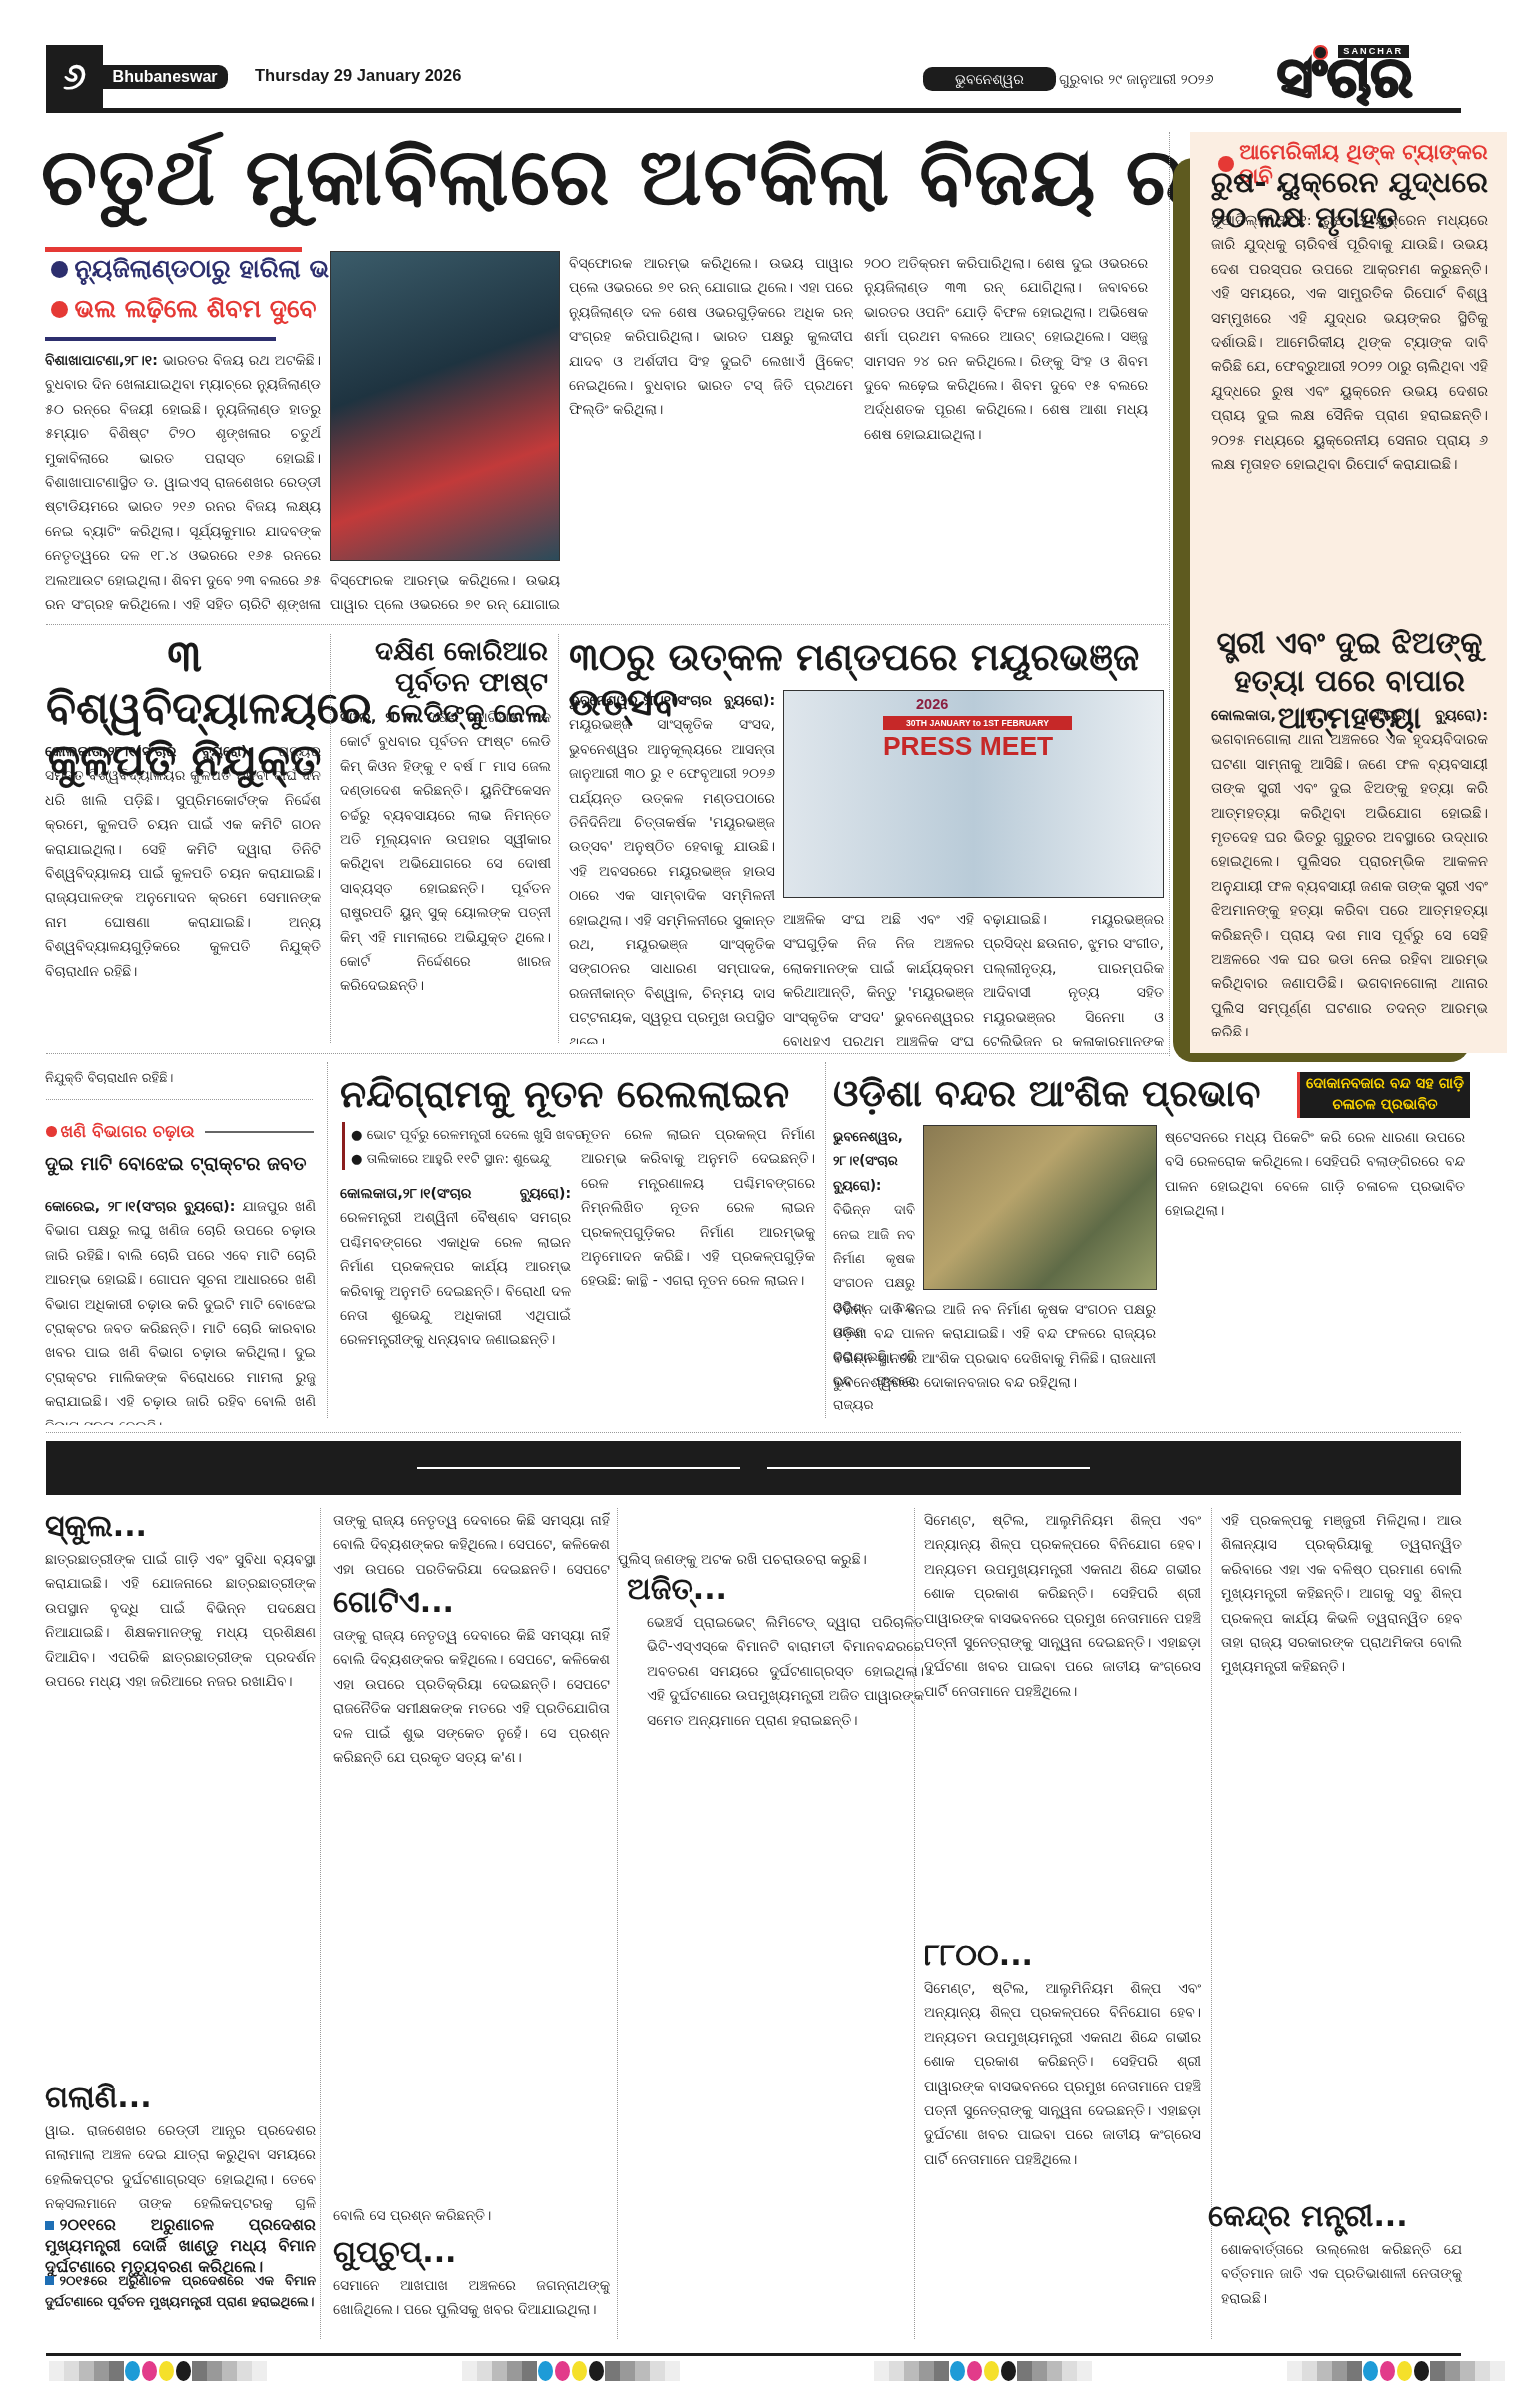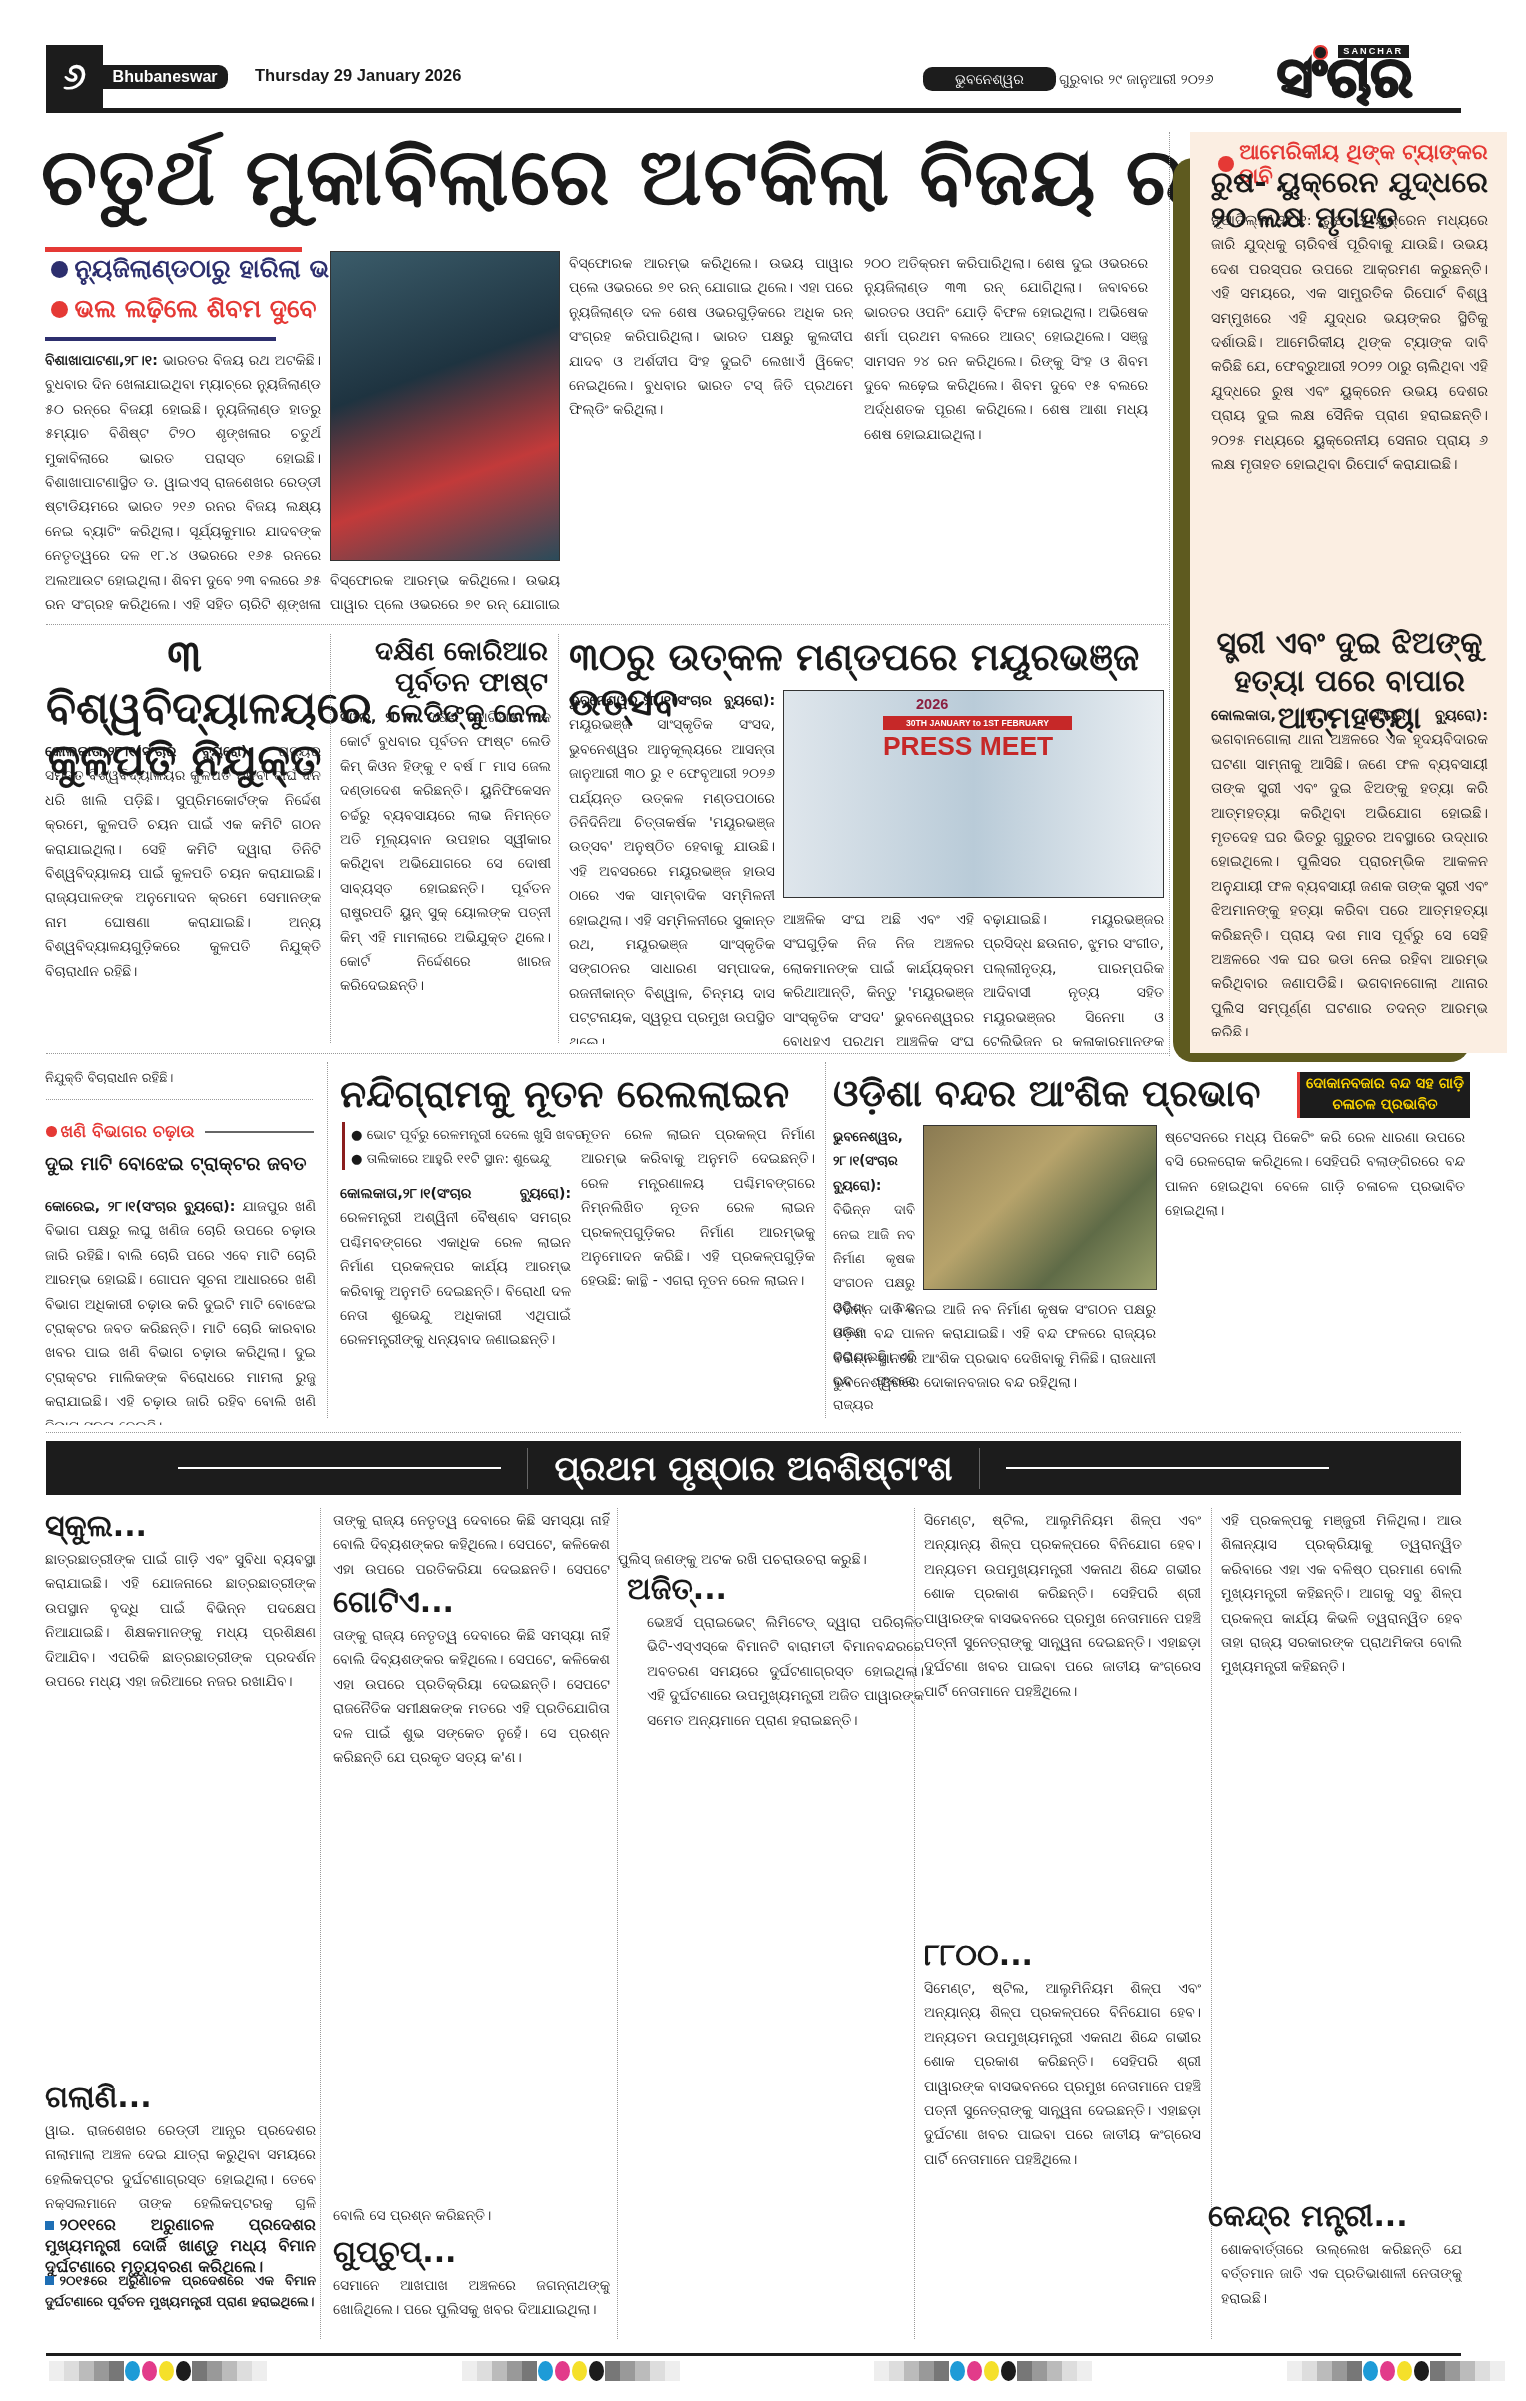--- a/index.html
+++ b/index.html
@@ -169,21 +169,20 @@
   <span class="dateline">ଭୁବନେଶ୍ୱର, ୨୮।୧(ସଂଚାର ବ୍ୟୁରୋ):</span>
   <span>ବିଭିନ୍ନ ଦାବି ନେଇ ଆଜି ନବ ନିର୍ମାଣ କୃଷକ ସଂଗଠନ ପକ୍ଷରୁ ଓଡ଼ିଶା ବନ୍ଦ ପାଳନ କରାଯାଇଛି। ଏହି ବନ୍ଦ ଫଳରେ ରାଜ୍ୟର ବିଭିନ୍ନ ସ୍ଥାନରେ ଆଂଶିକ ପ୍ରଭାବ ଦେଖିବାକୁ ମିଳିଛି। ରାଜଧାନୀ ଭୁବନେଶ୍ୱରରେ ଦୋକାନବଜାର ବନ୍ଦ ରହିଥିଲା।</span>
 </div>
 <div class="abs photo photo-protest"></div>
 <div class="abs body-text col" style="left:833px; top:1297px; width:323px; height:125px;">ବିଭିନ୍ନ ଦାବି ନେଇ ଆଜି ନବ ନିର୍ମାଣ କୃଷକ ସଂଗଠନ ପକ୍ଷରୁ ଓଡ଼ିଶା ବନ୍ଦ ପାଳନ କରାଯାଇଛି। ଏହି ବନ୍ଦ ଫଳରେ ରାଜ୍ୟର ବିଭିନ୍ନ ସ୍ଥାନରେ ଆଂଶିକ ପ୍ରଭାବ ଦେଖିବାକୁ ମିଳିଛି। ରାଜଧାନୀ ଭୁବନେଶ୍ୱରରେ ଦୋକାନବଜାର ବନ୍ଦ ରହିଥିଲା।</div>
 <div class="abs body-text col" style="left:1165px; top:1125px; width:300px; height:297px;">ଷ୍ଟେସନରେ ମଧ୍ୟ ପିକେଟିଂ କରି ରେଳ ଧାରଣା ଉପରେ ବସି ରେଳରୋକ କରିଥିଲେ। ସେହିପରି ବଲାଙ୍ଗିରରେ ବନ୍ଦ ପାଳନ ହୋଇଥିବା ବେଳେ ଗାଡ଼ି ଚଳାଚଳ ପ୍ରଭାବିତ ହୋଇଥିଲା।</div>
 
 <div class="abs hrule" style="left:46px; top:1432px; width:1415px;"></div>
 <div class="abs section-banner">
   <span class="line"></span>
-  <span class="title">ପ୍ରଥମ ପୃଷ୍ଠାର ଅବଶିଷ୍ଟାଂଶ</span>
   <span class="line"></span>
 </div>
 
 <div class="abs sub-head" style="left:45px; top:1508px;">ସ୍କୁଲ...</div>
 <div class="abs body-text col" style="left:45px; top:1547px; width:271px; height:492px;">ଛାତ୍ରଛାତ୍ରୀଙ୍କ ପାଇଁ ଗାଡ଼ି ଏବଂ ସୁବିଧା ବ୍ୟବସ୍ଥା କରାଯାଇଛି। ଏହି ଯୋଜନାରେ ଛାତ୍ରଛାତ୍ରୀଙ୍କ ଉପସ୍ଥାନ ବୃଦ୍ଧି ପାଇଁ ବିଭିନ୍ନ ପଦକ୍ଷେପ ନିଆଯାଇଛି। ଶିକ୍ଷକମାନଙ୍କୁ ମଧ୍ୟ ପ୍ରଶିକ୍ଷଣ ଦିଆଯିବ। ଏପରିକି ଛାତ୍ରଛାତ୍ରୀଙ୍କ ପ୍ରଦର୍ଶନ ଉପରେ ମଧ୍ୟ ଏହା ଜରିଆରେ ନଜର ରଖାଯିବ।</div>
 <div class="abs sub-head" style="left:45px; top:2079px;">ଗଲାଣି...</div>
 <div class="abs body-text col" style="left:45px; top:2118px; width:271px; height:92px;">ୱାଇ. ରାଜଶେଖର ରେଡ୍ଡୀ ଆନ୍ଧ୍ର ପ୍ରଦେଶର ନାଲାମାଲା ଅଞ୍ଚଳ ଦେଇ ଯାତ୍ରା କରୁଥିବା ସମୟରେ ହେଲିକପ୍ଟର ଦୁର୍ଘଟଣାଗ୍ରସ୍ତ ହୋଇଥିଲା। ତେବେ ନକ୍ସଲମାନେ ତାଙ୍କ ହେଲିକପ୍ଟରକୁ ଗୁଳି କରିଥିଲେ ବୋଲି ଅଭିଯୋଗ ହୋଇଥିଲା।</div>
 <div class="abs body-text" style="left:45px; top:2214px; width:271px; font-weight:bold; font-size:16px; line-height:21px;"><span class="sq-bullet"></span><span>୨୦୧୧ରେ ଅରୁଣାଚଳ ପ୍ରଦେଶର ମୁଖ୍ୟମନ୍ତ୍ରୀ ଦୋର୍ଜି ଖାଣ୍ଡୁ ମଧ୍ୟ ବିମାନ ଦୁର୍ଘଟଣାରେ ମୃତ୍ୟୁବରଣ କରିଥିଲେ।</span></div>
 <div class="abs body-text" style="left:45px; top:2270px; width:271px; font-weight:bold; font-size:13.2px; line-height:21px;"><span class="sq-bullet"></span><span>୨୦୧୫ରେ ଅରୁଣାଚଳ ପ୍ରଦେଶରେ ଏକ ବିମାନ ଦୁର୍ଘଟଣାରେ ପୂର୍ବତନ ମୁଖ୍ୟମନ୍ତ୍ରୀ ପ୍ରାଣ ହରାଇଥିଲେ।</span></div>
 

